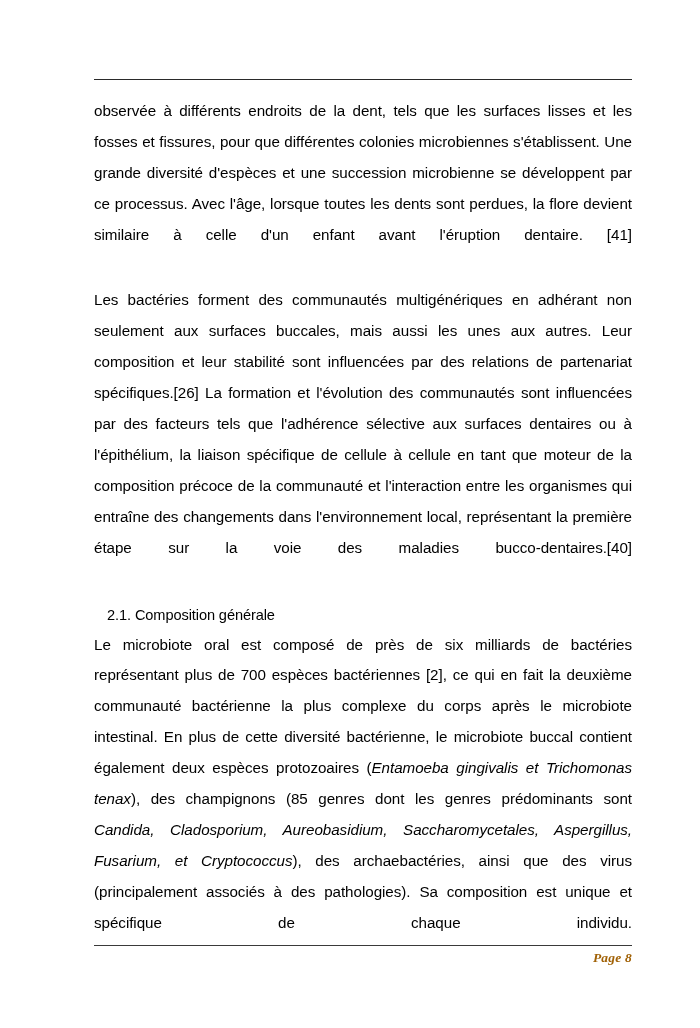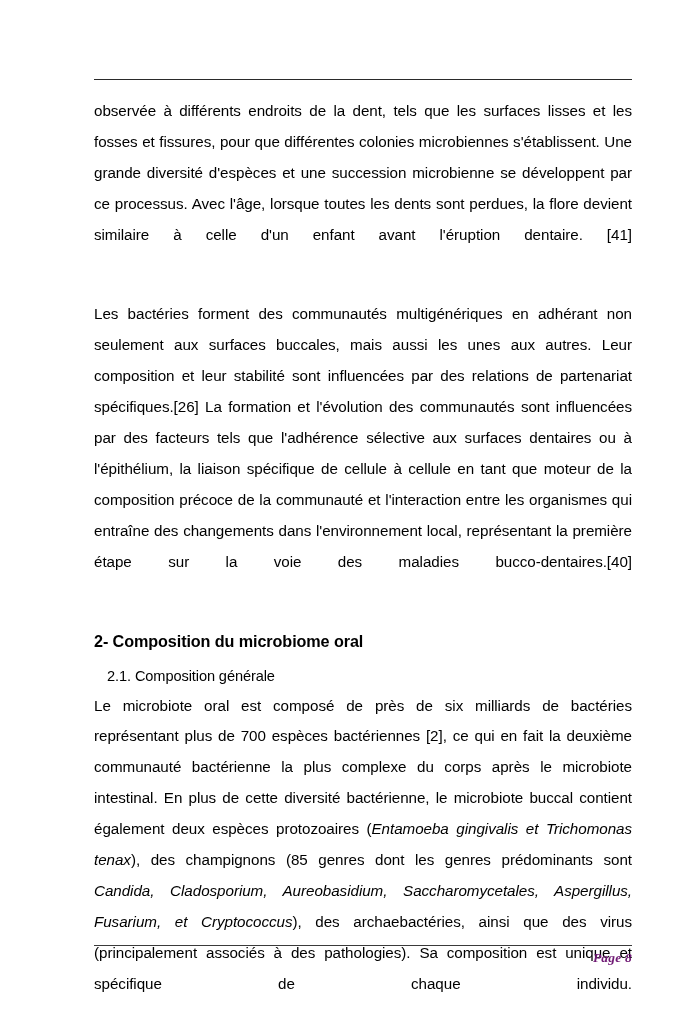--- a/index.html
+++ b/index.html
@@ -43,21 +43,21 @@
   }
 
   .footer-page {
     position: absolute;
     right: 80px;
     top: 950px;
     font-family: "Liberation Serif", serif;
     font-weight: bold;
     font-style: italic;
     font-size: 13.5px;
-    color: #701a75;
+    color: #a16207;
     letter-spacing: 0.2px;
   }
 
   
   .content {
     position: absolute;
     left: 82px;
     top: 96px;
     width: 538px;
   }
@@ -66,21 +66,21 @@
     margin: 0 0 0 0;
     font-size: 15.2px;
     line-height: 30.9px;
     text-align: justify;
     text-justify: inter-word;
     letter-spacing: -0.05px;
     word-spacing: 0.2px;
     hyphens: none;
   }
   p.para + p.para {
-    margin-top: 18px;
+    margin-top: 4px;
   }
 
   
   p.para::after {
     content: "";
     display: inline-block;
     width: 100%;
   }
 
   h2.heading-main {
@@ -110,21 +110,20 @@
 <div class="page">
 
   <div class="header-rule"></div>
 
   <div class="content">
 
     <p class="para">observée à différents endroits de la dent, tels que les surfaces lisses et les fosses et fissures, pour que différentes colonies microbiennes s'établissent. Une grande diversité d'espèces et une succession microbienne se développent par ce processus. Avec l'âge, lorsque toutes les dents sont perdues, la flore devient similaire à celle d'un enfant avant l'éruption dentaire. [41]</p>
 
     <p class="para">Les bactéries forment des communautés multigénériques en adhérant non seulement aux surfaces buccales, mais aussi les unes aux autres. Leur composition et leur stabilité sont influencées par des relations de partenariat spécifiques.[26] La formation et l'évolution des communautés sont influencées par des facteurs tels que l'adhérence sélective aux surfaces dentaires ou à l'épithélium, la liaison spécifique de cellule à cellule en tant que moteur de la composition précoce de la communauté et l'interaction entre les organismes qui entraîne des changements dans l'environnement local, représentant la première étape sur la voie des maladies bucco-dentaires.[40]</p>
 
-    <h2 class="heading-main">2- Composition du microbiome oral</h2>
 
     <h3 class="heading-sub">2.1. Composition générale</h3>
 
     <p class="para after-sub"><span>Le microbiote oral est composé de près de six milliards de bactéries représentant plus de 700 espèces bactériennes [2], ce qui en fait la deuxième communauté bactérienne la plus complexe du corps après le microbiote intestinal. En plus de cette diversité bactérienne, le microbiote buccal contient également deux espèces protozoaires (</span><i>Entamoeba gingivalis et Trichomonas tenax</i><span>), des champignons (85 genres dont les genres prédominants sont </span><i>Candida, Cladosporium, Aureobasidium, Saccharomycetales, Aspergillus, Fusarium, et Cryptococcus</i><span>), des archaebactéries, ainsi que des virus (principalement associés à des pathologies). Sa composition est unique et spécifique de chaque individu.</span></p>
 
   </div>
 
   <div class="footer-rule"></div>
   <div class="footer-page">Page 8</div>
 

